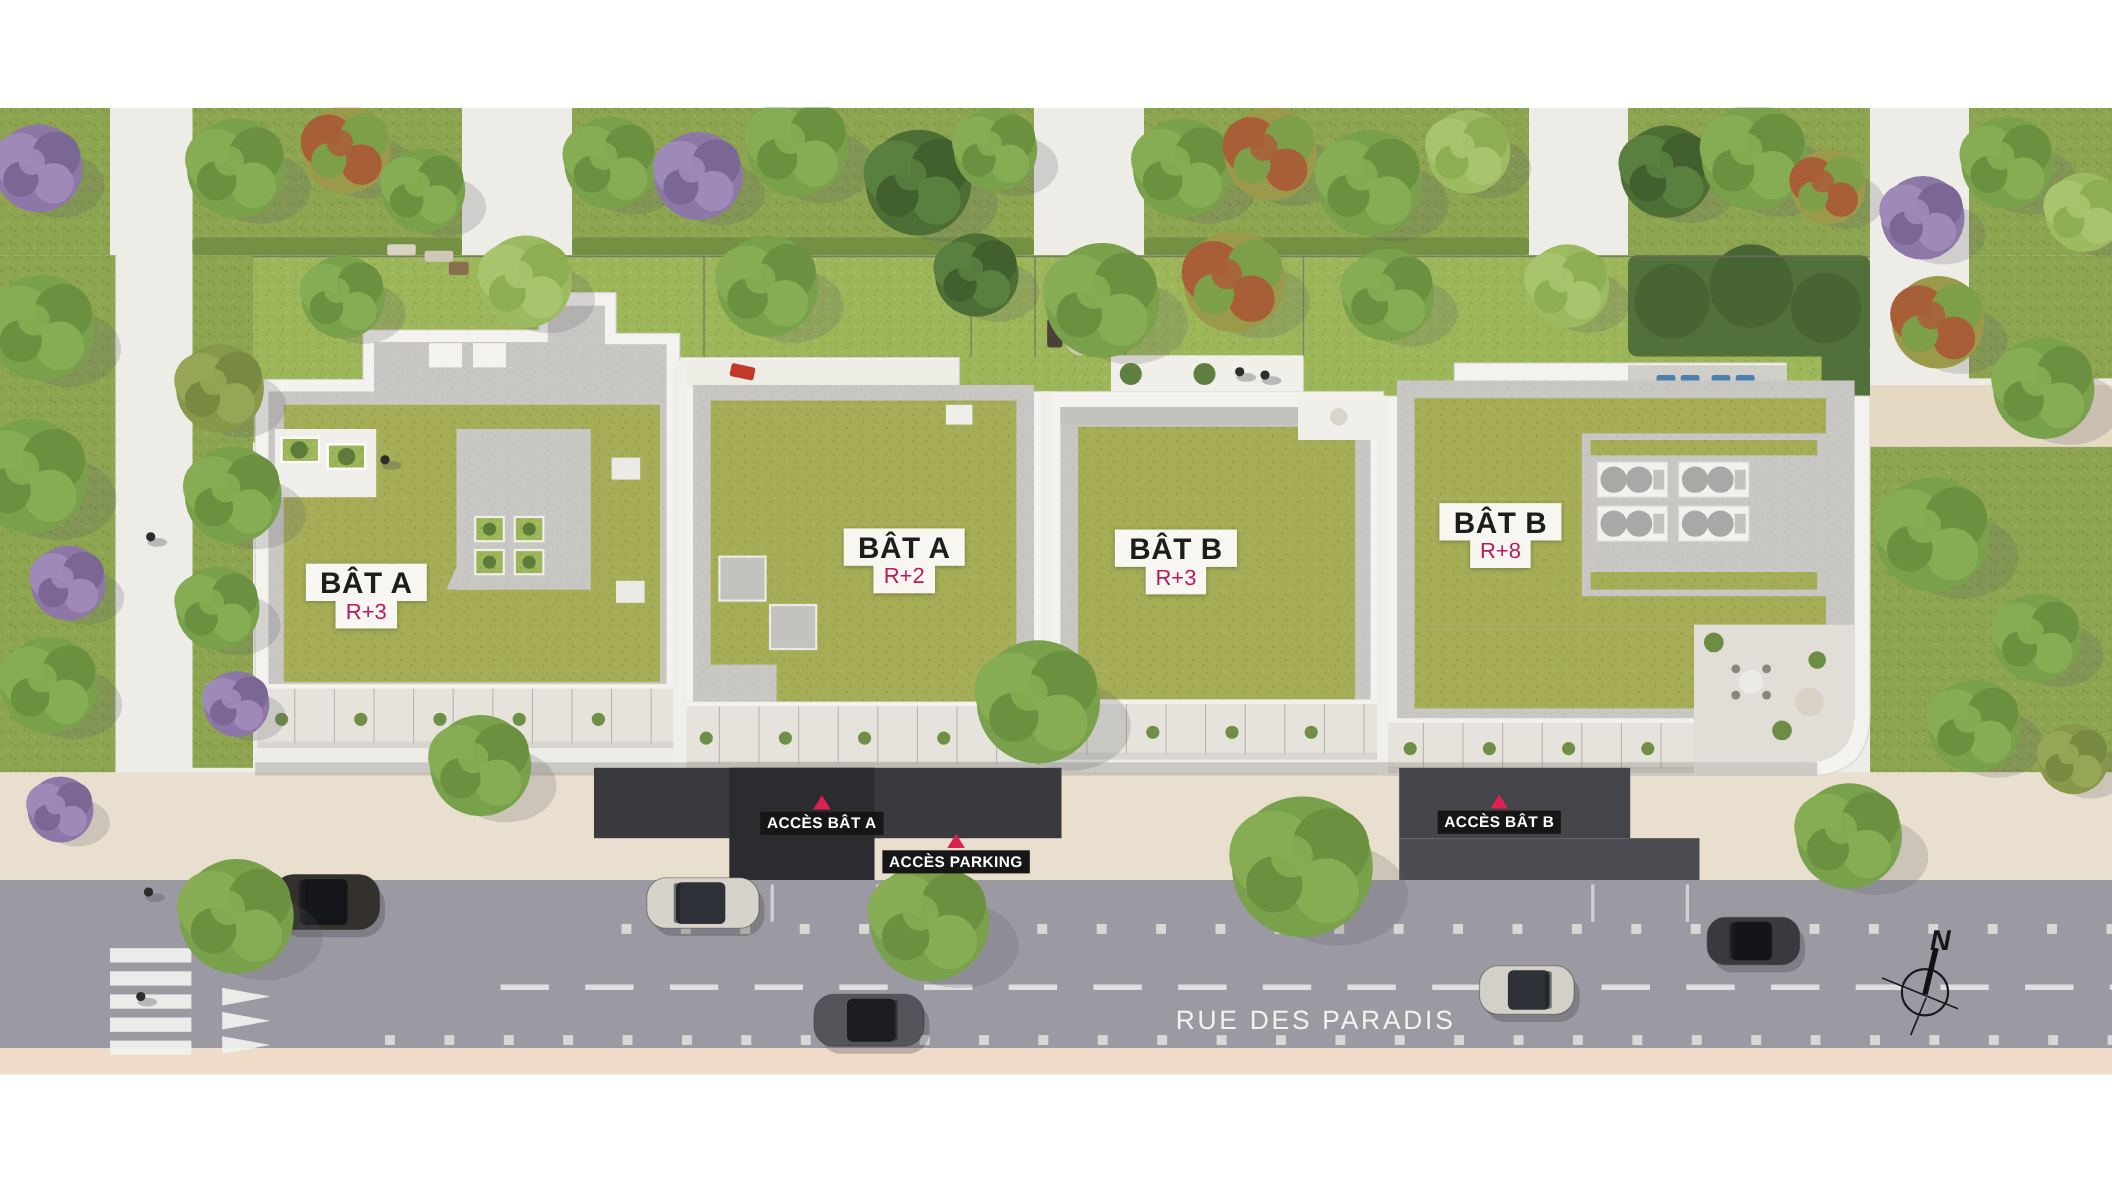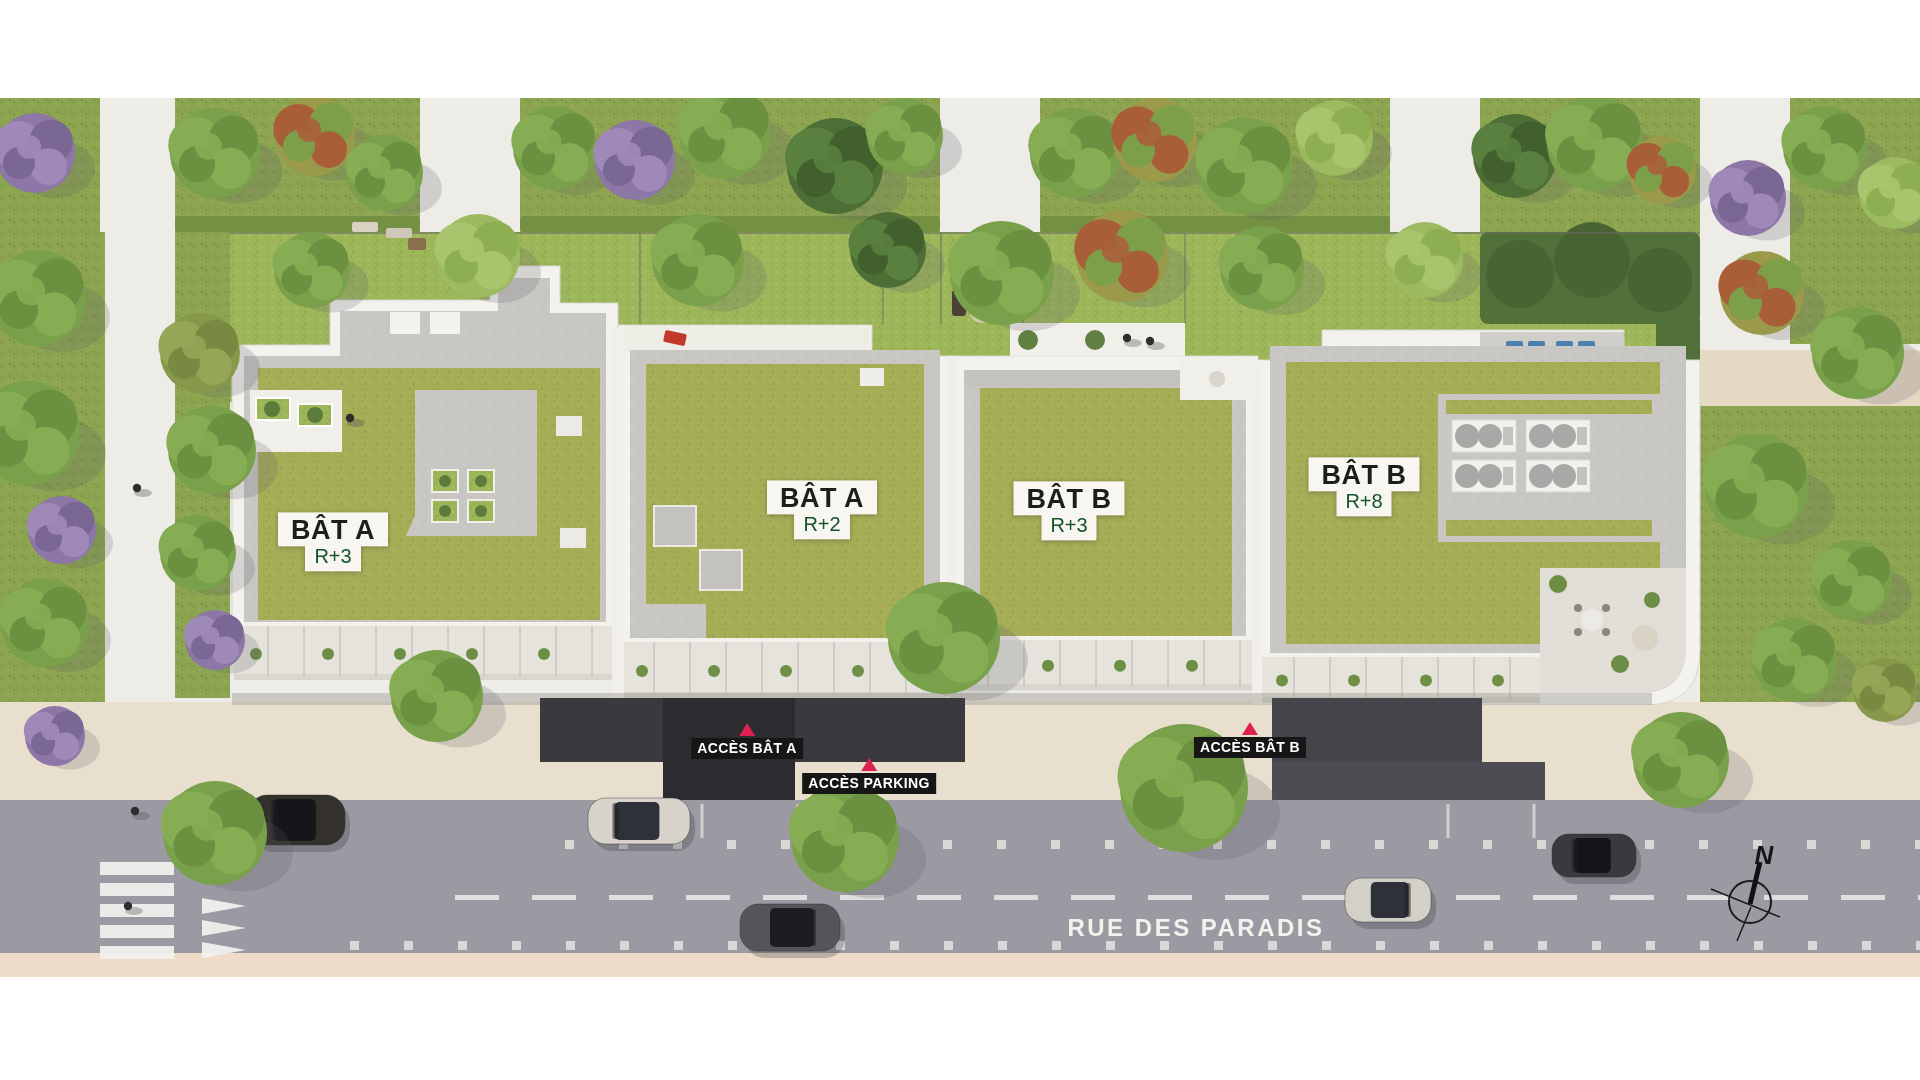--- a/index.html
+++ b/index.html
@@ -6,29 +6,29 @@
   .stage{position:relative;width:1920px;height:1080px;background:#ffffff;overflow:hidden;
          font-family:"Liberation Sans",sans-serif;}
   .scene-wrap{position:absolute;left:0;top:98px;width:1920px;height:879px;}
   .scene-wrap svg{position:absolute;left:0;top:0;}
   .overlay{position:absolute;left:0;top:0;width:100%;height:100%;pointer-events:none;}
   .overlay *{pointer-events:auto;}
   .bldg-label{position:absolute;transform:translate(-50%,-50%);text-align:center;
               filter:drop-shadow(0 1px 2px rgba(0,0,0,.28));cursor:pointer;}
   .bldg-name{display:inline-block;background:#f7f6f0;color:#1d1d1b;font-weight:700;
              font-size:27px;line-height:1.12;padding:3px 13px 1px;letter-spacing:.5px;white-space:nowrap;}
-  .bldg-floors{display:block;margin:-1px auto 0;width:max-content;background:#f7f6f0;color:#14532d;
+  .bldg-floors{display:block;margin:-1px auto 0;width:max-content;background:#f7f6f0;color:#be185d;
                font-size:20px;line-height:1.1;padding:0 9px 4px;}
   .access{position:absolute;transform:translateX(-50%);display:flex;flex-direction:column;
           align-items:center;gap:2px;}
   .tri{width:0;height:0;border-left:8px solid transparent;border-right:8px solid transparent;
        border-bottom:13px solid #dd2150;}
   .access-box{background:#161616;color:#ffffff;font-size:14px;font-weight:700;letter-spacing:.4px;
               padding:2px 6px 3px;white-space:nowrap;}
-  .street-name{position:absolute;transform:translate(-50%,-50%);color:#f4f2ed;font-weight:700;
+  .street-name{position:absolute;transform:translate(-50%,-50%);color:#f4f2ed;font-weight:400;
                font-size:24px;letter-spacing:2.5px;white-space:nowrap;}
   .north{position:absolute;transform:translate(-50%,-50%);color:#161616;font-size:26px;
          font-style:italic;font-weight:600;}
 </style>
 </head>
 <body>
 
 <div class="stage">
   <div class="scene-wrap">
     <svg id="scene" width="1920" height="879" viewBox="0 0 1920 879">
@@ -793,21 +793,21 @@
       </div>
 
       <div class="access" style="left:747px;top:625px">
         <div class="tri"></div>
         <div class="access-box">ACCÈS BÂT A</div>
       </div>
       <div class="access" style="left:869px;top:660px">
         <div class="tri"></div>
         <div class="access-box">ACCÈS PARKING</div>
       </div>
-      <div class="access" style="left:1250px;top:624px">
+      <div class="access" style="left:1363px;top:624px">
         <div class="tri"></div>
         <div class="access-box">ACCÈS BÂT B</div>
       </div>
 
       <div class="street-name" style="left:1196px;top:830px">RUE DES PARADIS</div>
 
       <div class="north" style="left:1764px;top:757px">N</div>
     </div>
   </div>
 </div>

